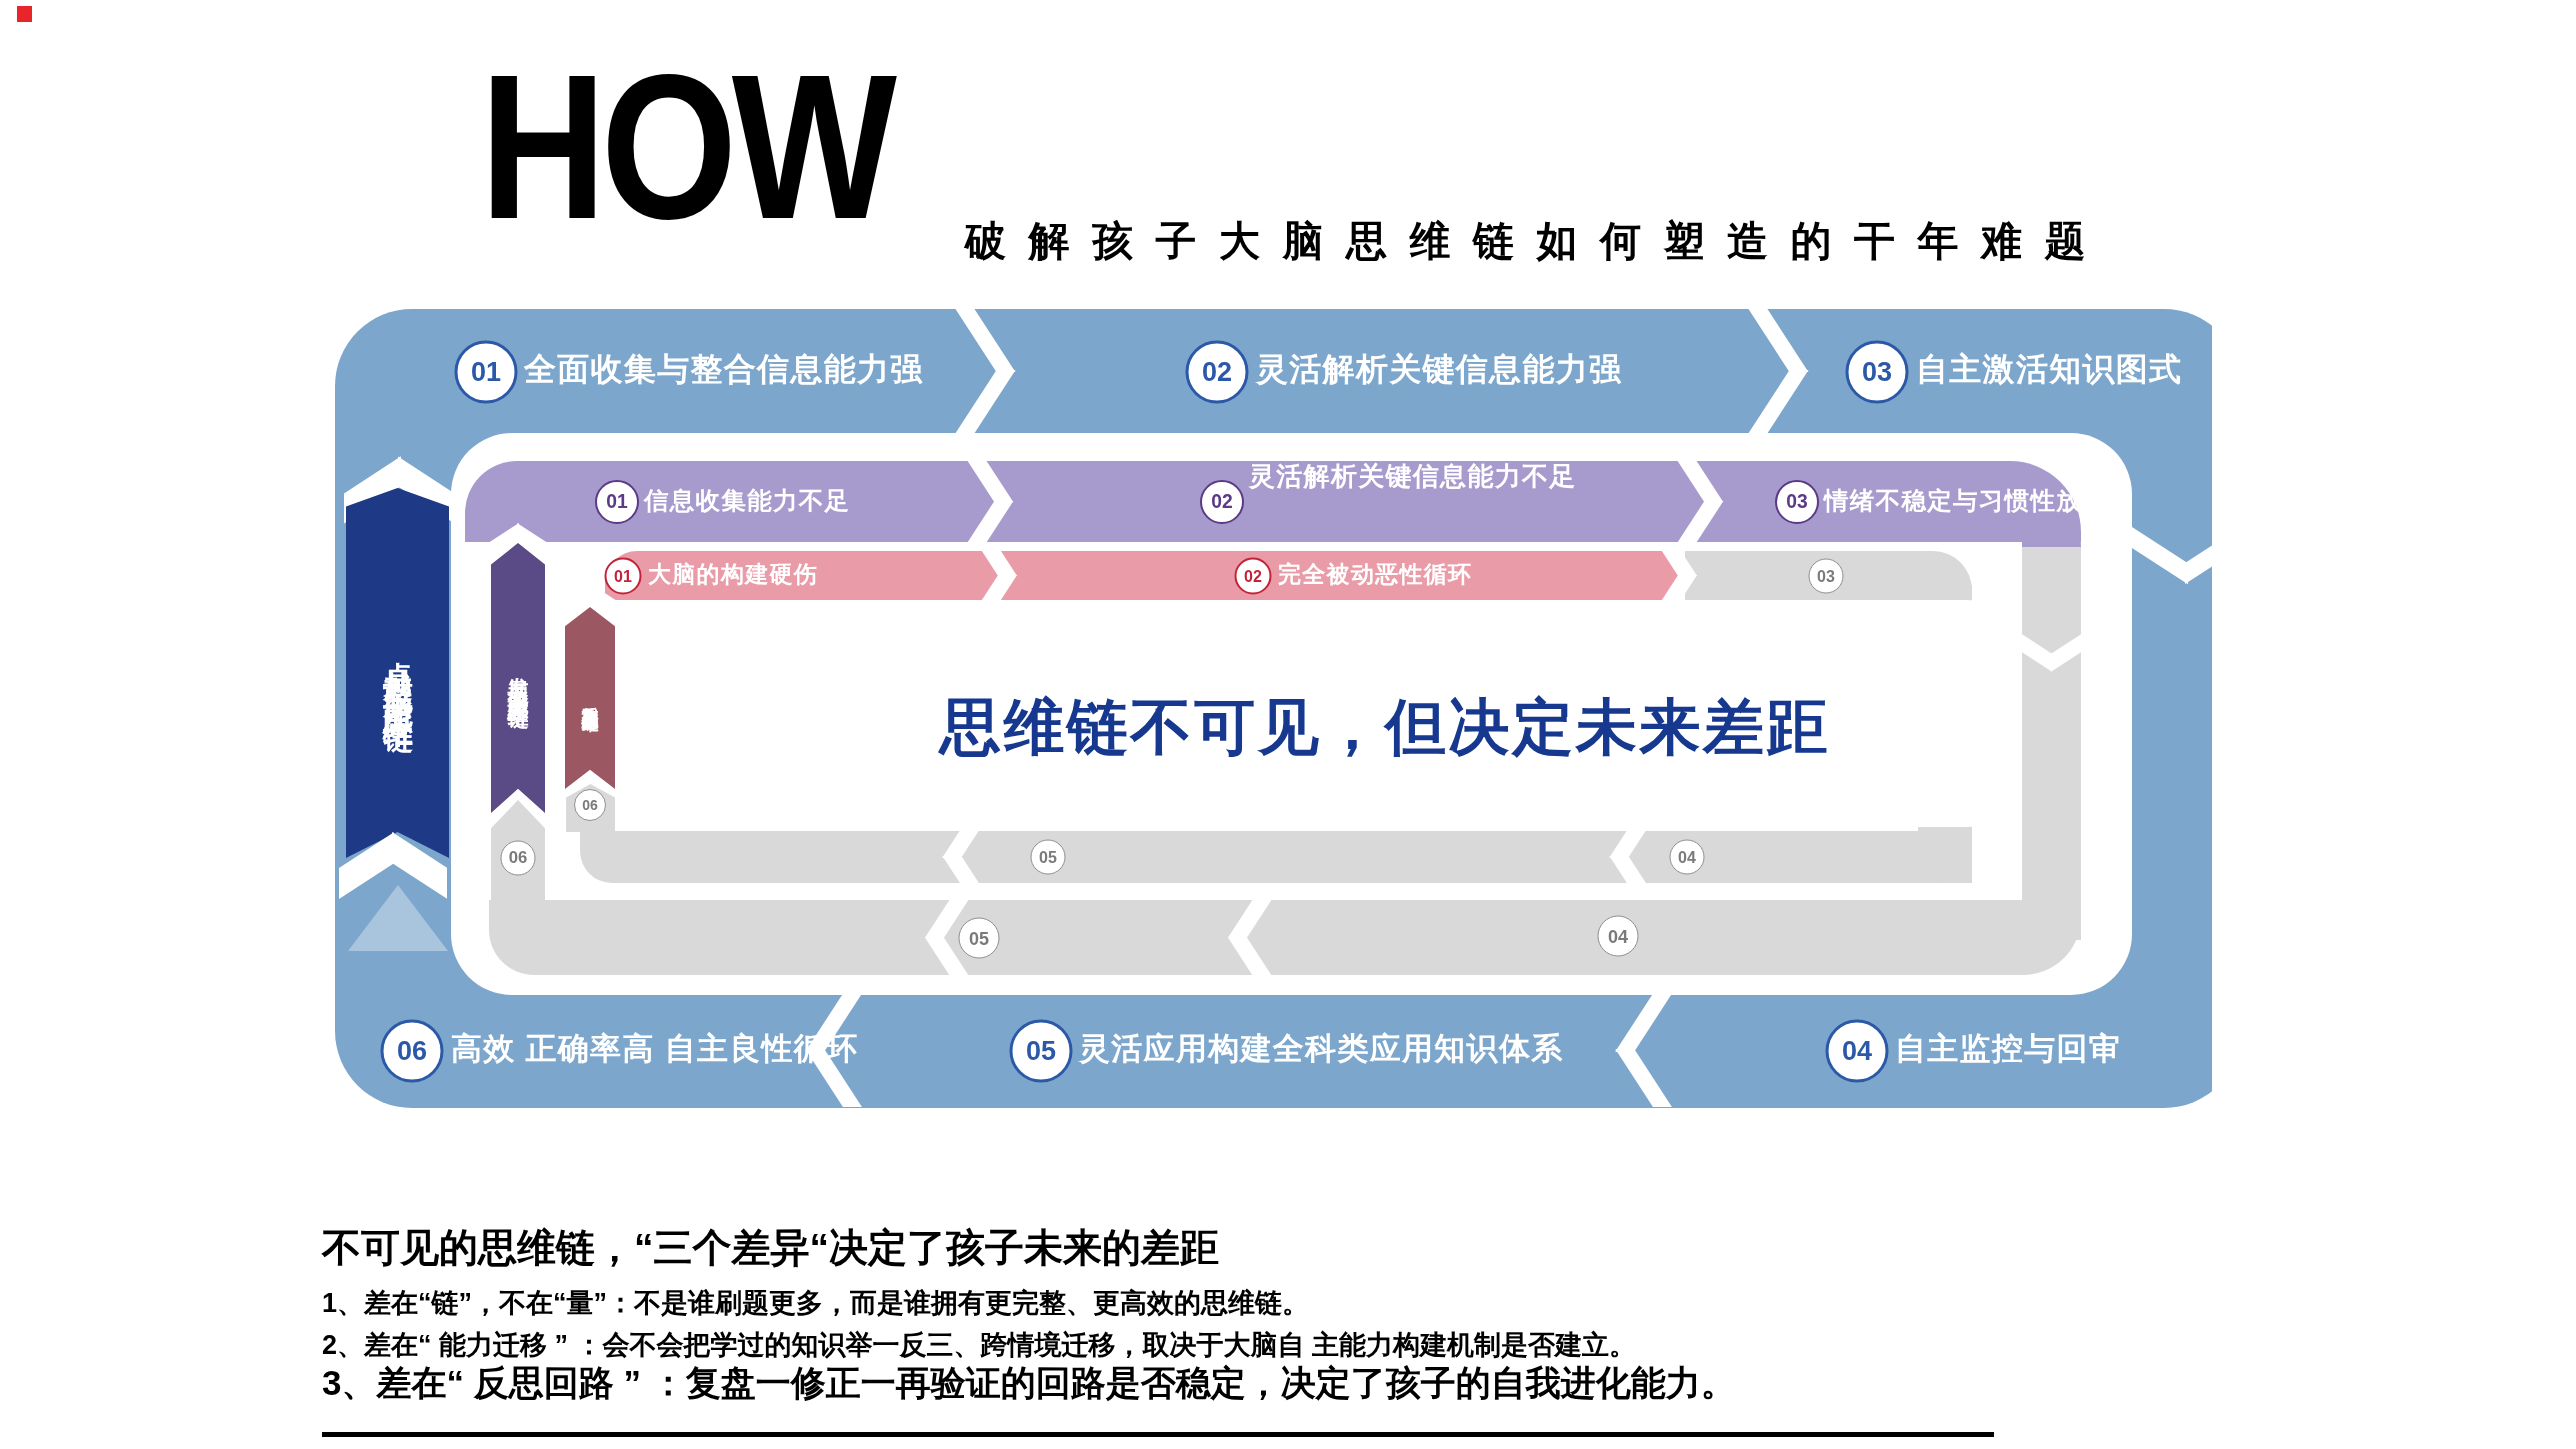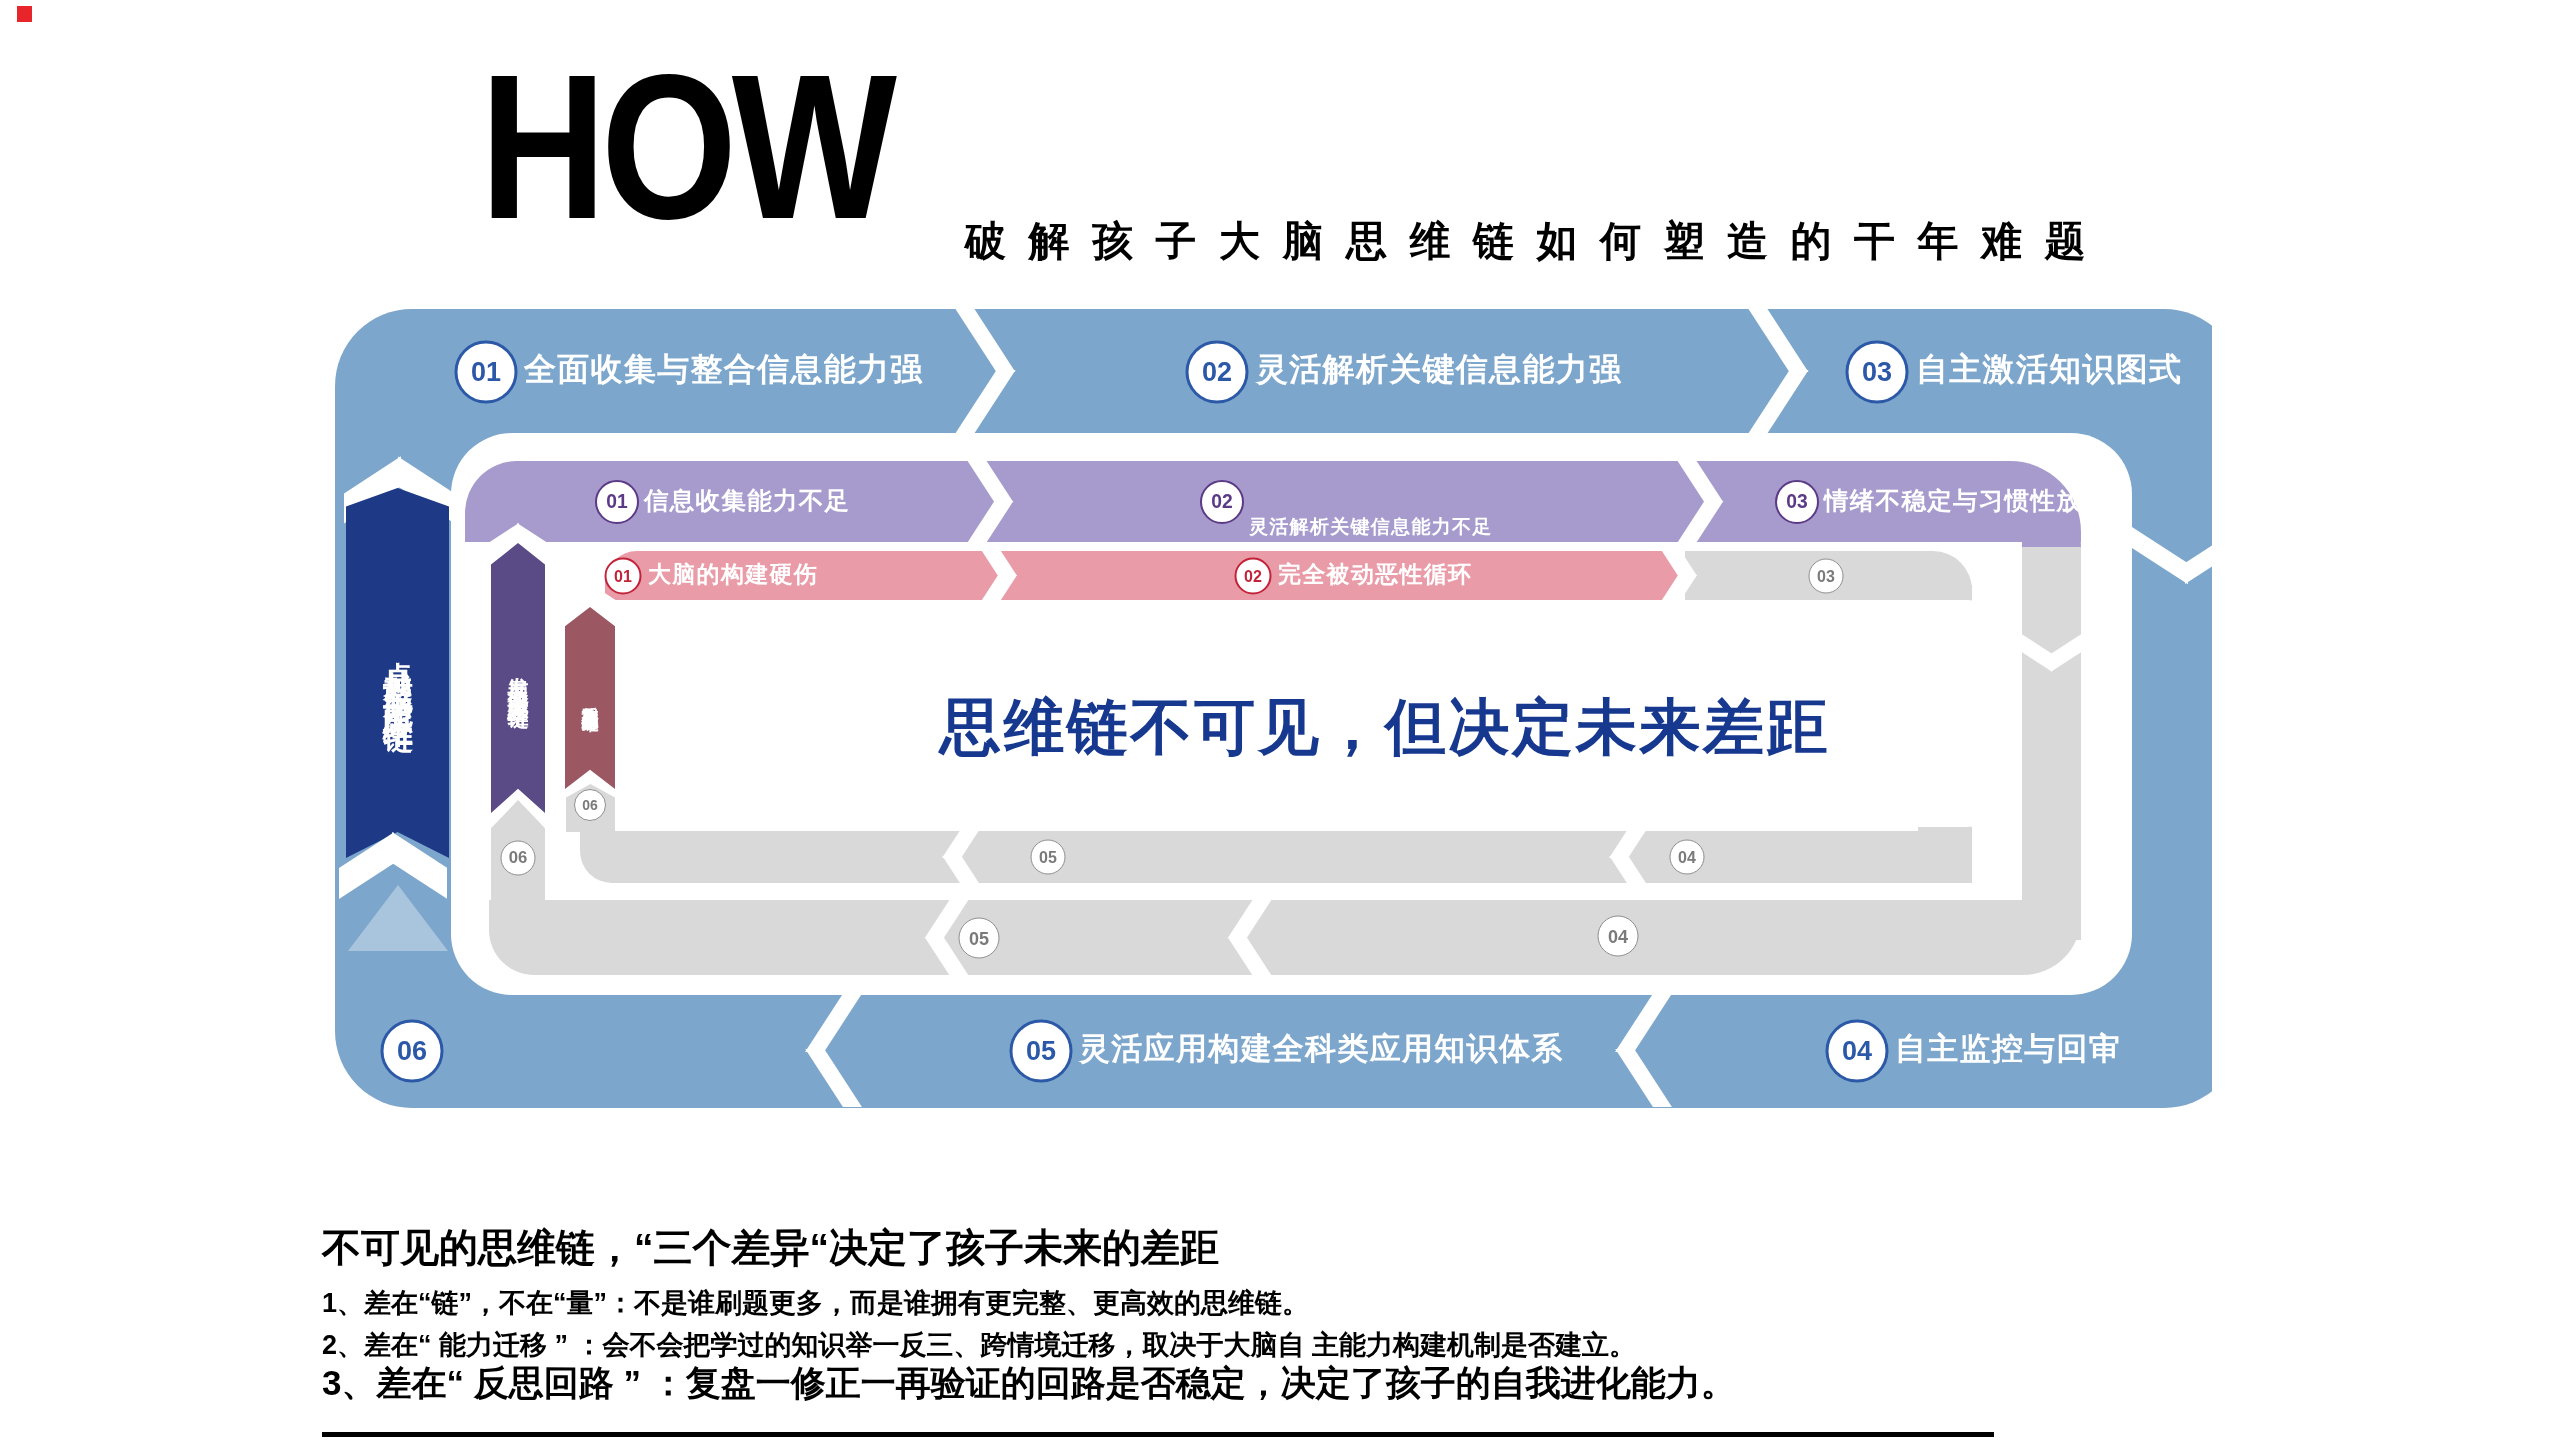--- a/index.html
+++ b/index.html
@@ -99,29 +99,30 @@
   </div>
 
   <div class="circ blue" style="left:486px;top:372px;width:57px;height:57px;font-size:27px;">01</div>
   <div class="lbl" style="left:524px;top:372px;font-size:32px;">全面收集与整合信息能力强</div>
   <div class="circ blue" style="left:1217px;top:372px;width:57px;height:57px;font-size:27px;">02</div>
   <div class="lbl" style="left:1256px;top:372px;font-size:32px;">灵活解析关键信息能力强</div>
   <div class="circ blue" style="left:1877px;top:372px;width:57px;height:57px;font-size:27px;">03</div>
   <div class="lbl" style="left:1916px;top:372px;font-size:32px;">自主激活知识图式</div>
 
   <div class="circ blue" style="left:412px;top:1051px;width:57px;height:57px;font-size:27px;">06</div>
+  <div class="lbl" style="left:451px;top:1051px;font-size:31px;">高效 正确率高 自主良性循环</div>
   <div class="circ blue" style="left:1041px;top:1051px;width:57px;height:57px;font-size:27px;">05</div>
   <div class="lbl" style="left:1079px;top:1051px;font-size:31px;">灵活应用构建全科类应用知识体系</div>
   <div class="circ blue" style="left:1857px;top:1051px;width:57px;height:57px;font-size:27px;">04</div>
   <div class="lbl" style="left:1895px;top:1051px;font-size:31px;">自主监控与回审</div>
 
   <div class="circ purple" style="left:617px;top:502px;width:40px;height:40px;font-size:19.3px;">01</div>
   <div class="lbl" style="left:644px;top:502px;font-size:24.5px;">信息收集能力不足</div>
   <div class="circ purple" style="left:1222px;top:502px;width:40px;height:40px;font-size:19.3px;">02</div>
-  <div class="lbl" style="left:1249px;top:528px;font-size:19px;">灵活解析关键信息能力不足</div>
+  <div class="lbl" style="left:1249px;top:478px;font-size:26px;">灵活解析关键信息能力不足</div>
   <div class="circ purple" style="left:1797px;top:502px;width:40px;height:40px;font-size:19.3px;">03</div>
   <div class="lbl" style="left:1824px;top:502px;font-size:24.5px;">情绪不稳定与习惯性放弃</div>
   <div class="circ gray" style="left:1618px;top:936px;width:39px;height:39px;font-size:18px;">04</div>
   <div class="circ gray" style="left:979px;top:938px;width:39px;height:39px;font-size:18px;">05</div>
   <div class="circ gray" style="left:518px;top:858px;width:33px;height:33px;font-size:16.7px;">06</div>
 
   <div class="circ red" style="left:623px;top:576px;width:33px;height:33px;font-size:16px;">01</div>
   <div class="lbl" style="left:648px;top:576px;font-size:23px;">大脑的构建硬伤</div>
   <div class="circ red" style="left:1253px;top:576px;width:33px;height:33px;font-size:16px;">02</div>
   <div class="lbl" style="left:1278px;top:576px;font-size:23px;">完全被动恶性循环</div>

